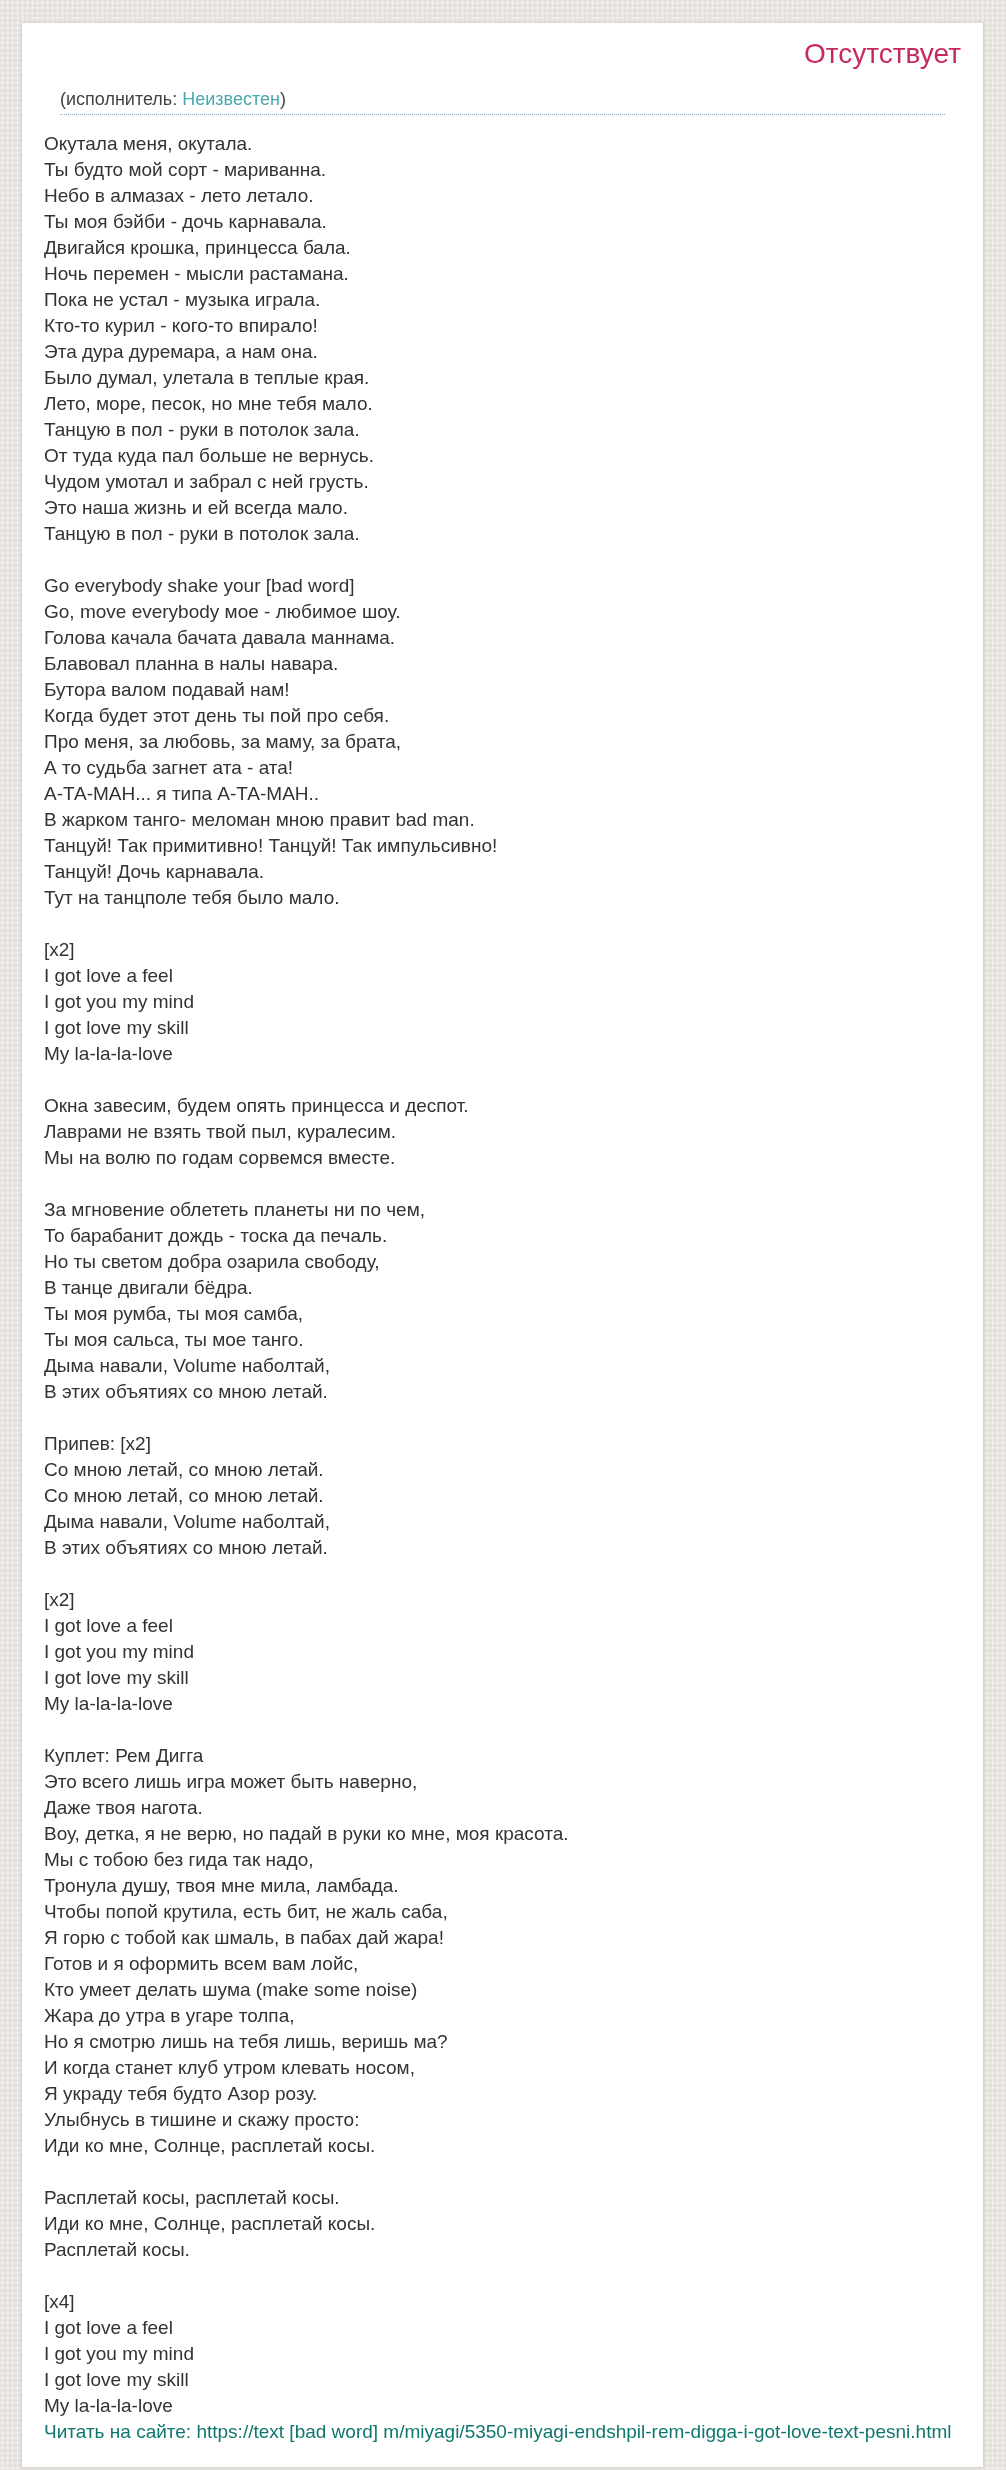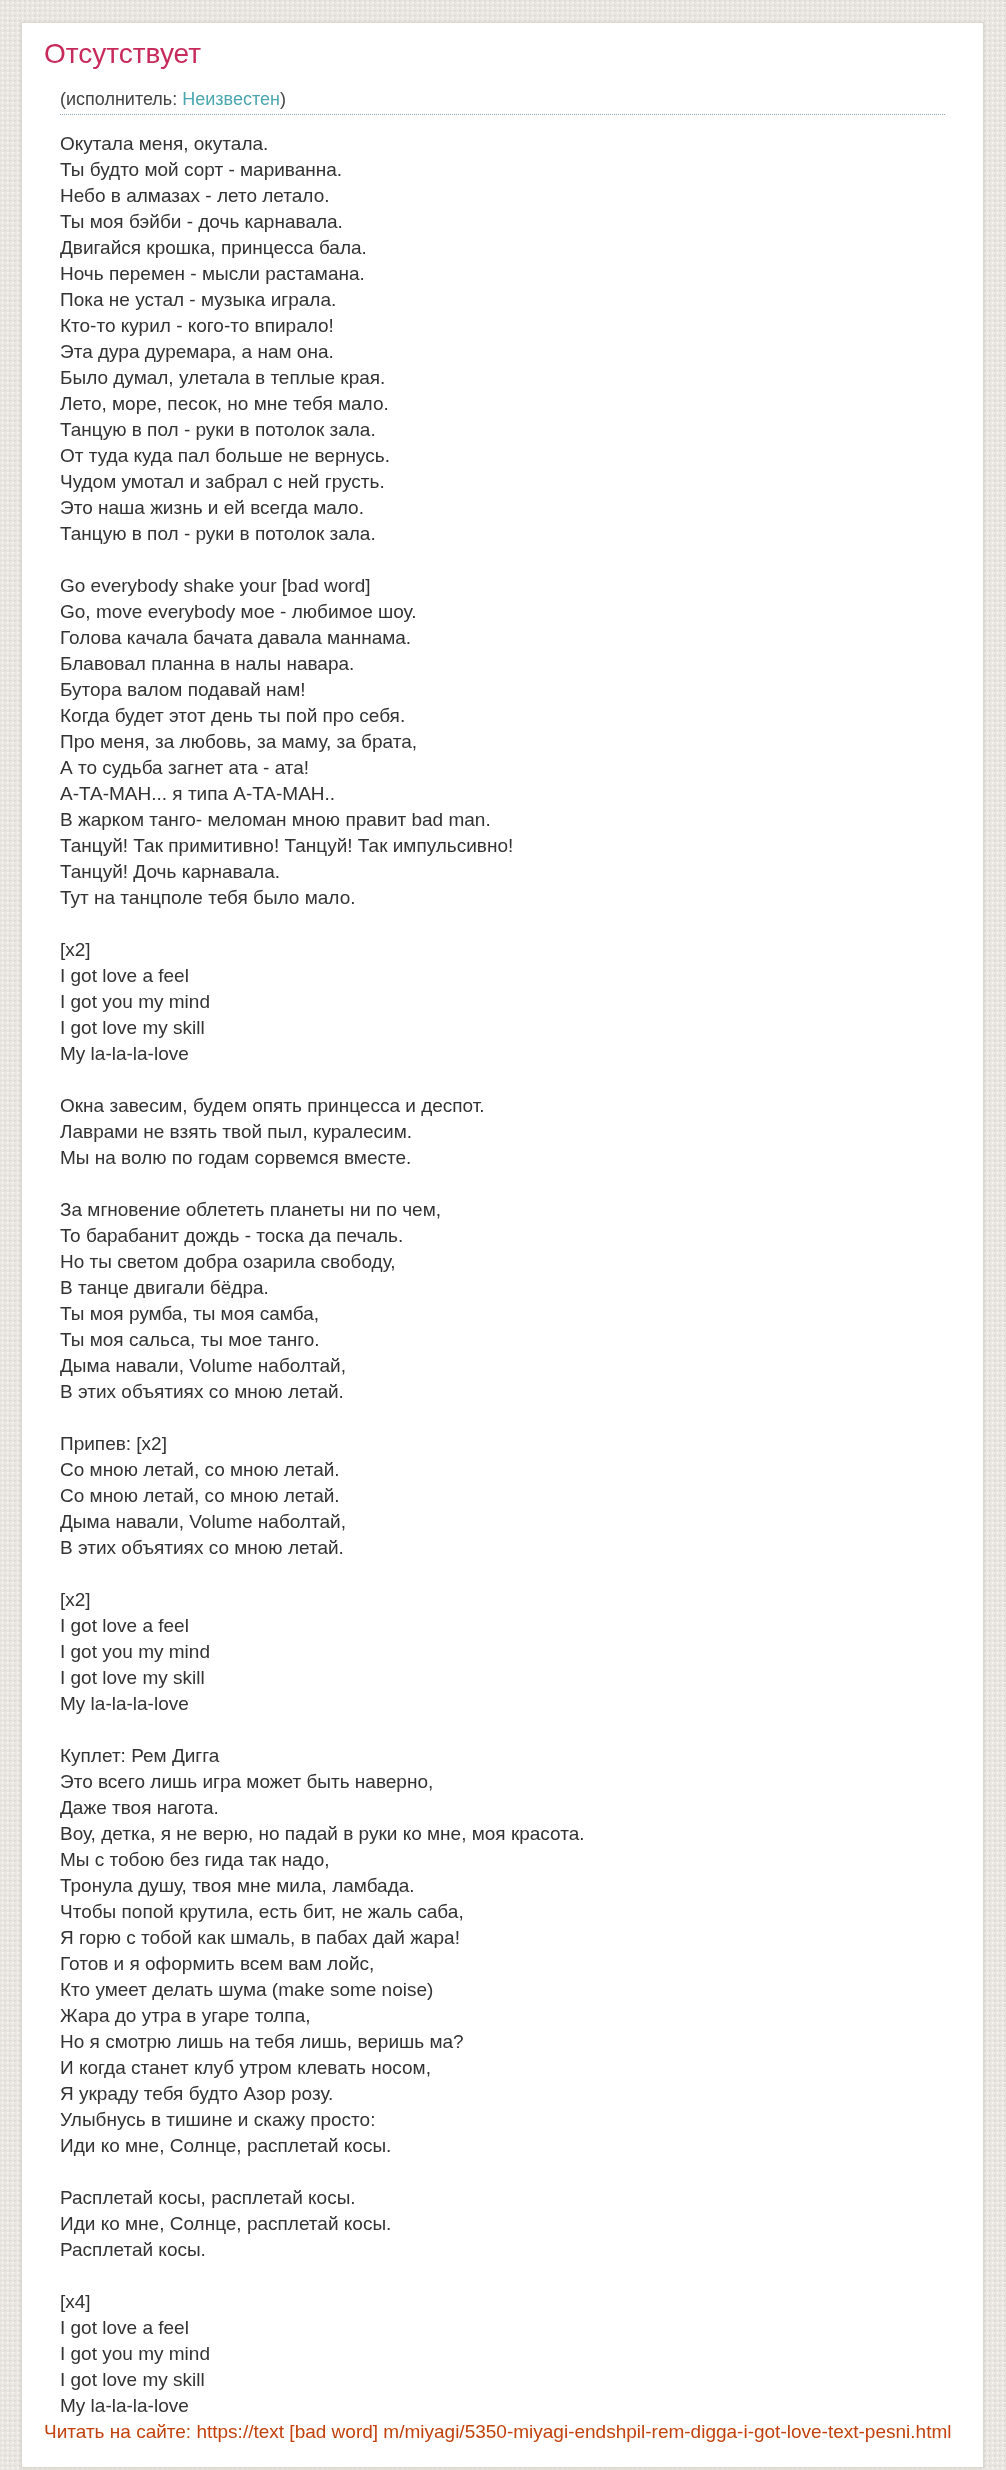--- a/index.html
+++ b/index.html
@@ -27,46 +27,46 @@
     border: 1px solid #dbd8d2;
     box-shadow: 0 1px 3px rgba(0,0,0,0.07);
     padding: 15px 22px 22px 22px;
   }
   .song-title {
     margin: 0;
     font-size: 28px;
     line-height: 32px;
     font-weight: normal;
     color: #C72A5A;
+    text-align: right;
   }
   .artist-line {
     margin: 16px;
     padding: 1px 0 3px 0;
     font-size: 18px;
     line-height: 24px;
     color: #444444;
     border-bottom: 1px dotted #93A9BE;
   }
   .artist-link {
     color: #4AA7AF;
     text-decoration: none;
     cursor: pointer;
   }
   .lyrics-text {
     margin-top: 8px;
     font-size: 19px;
     line-height: 26px;
     color: #333333;
     white-space: pre-line;
-    margin-left: 16px;
   }
   .source-line {
     font-size: 19px;
     line-height: 26px;
-    color: #c2410c;
+    color: #0f766e;
     white-space: nowrap;
     overflow: visible;
   }
 </style>
 </head>
 <body>
 
 <div class="card">
   <h1 class="song-title">Отсутствует</h1>
 

